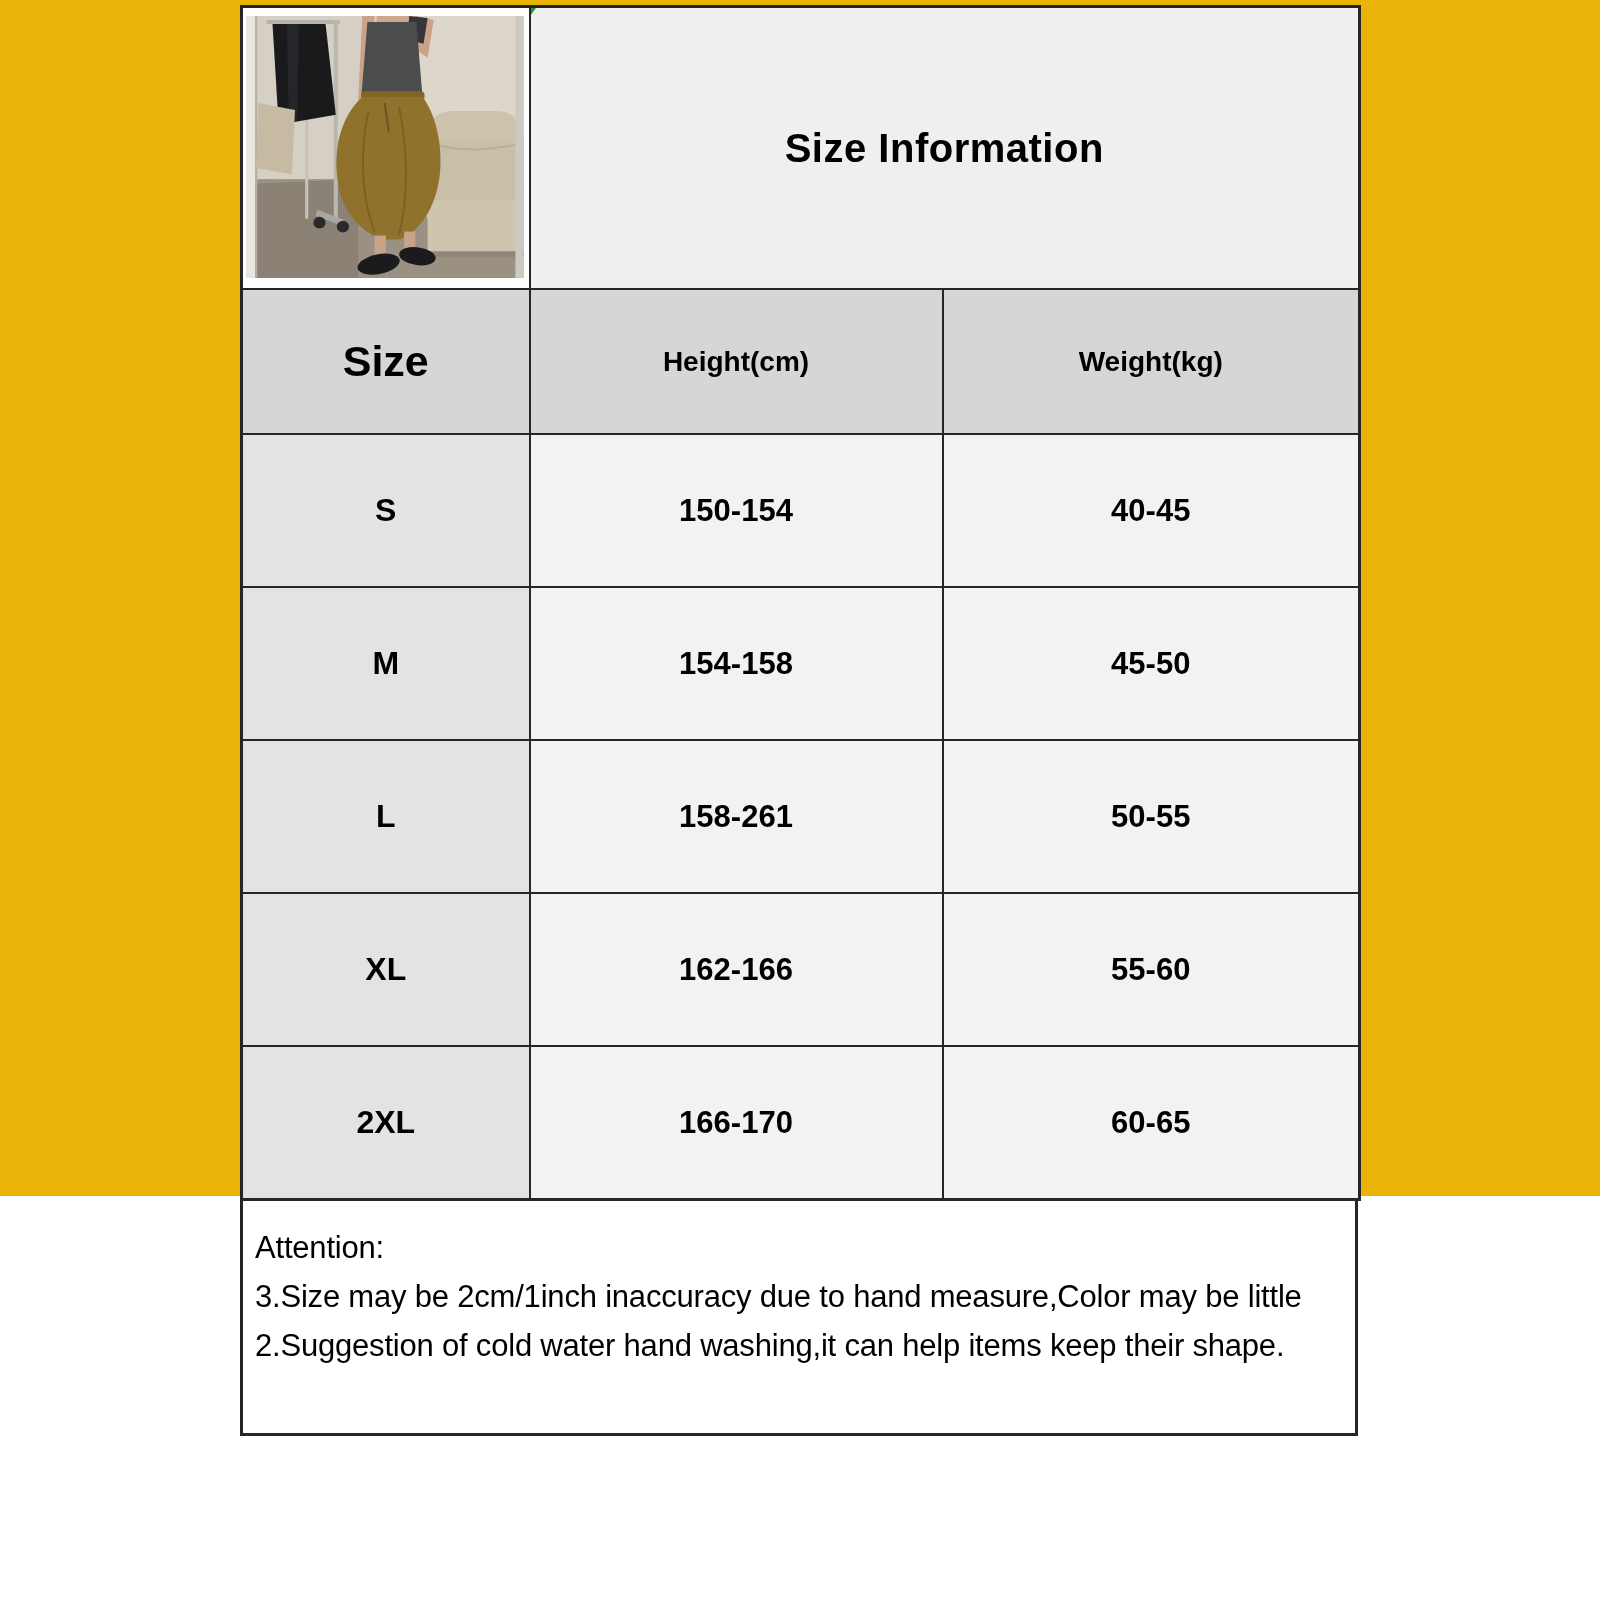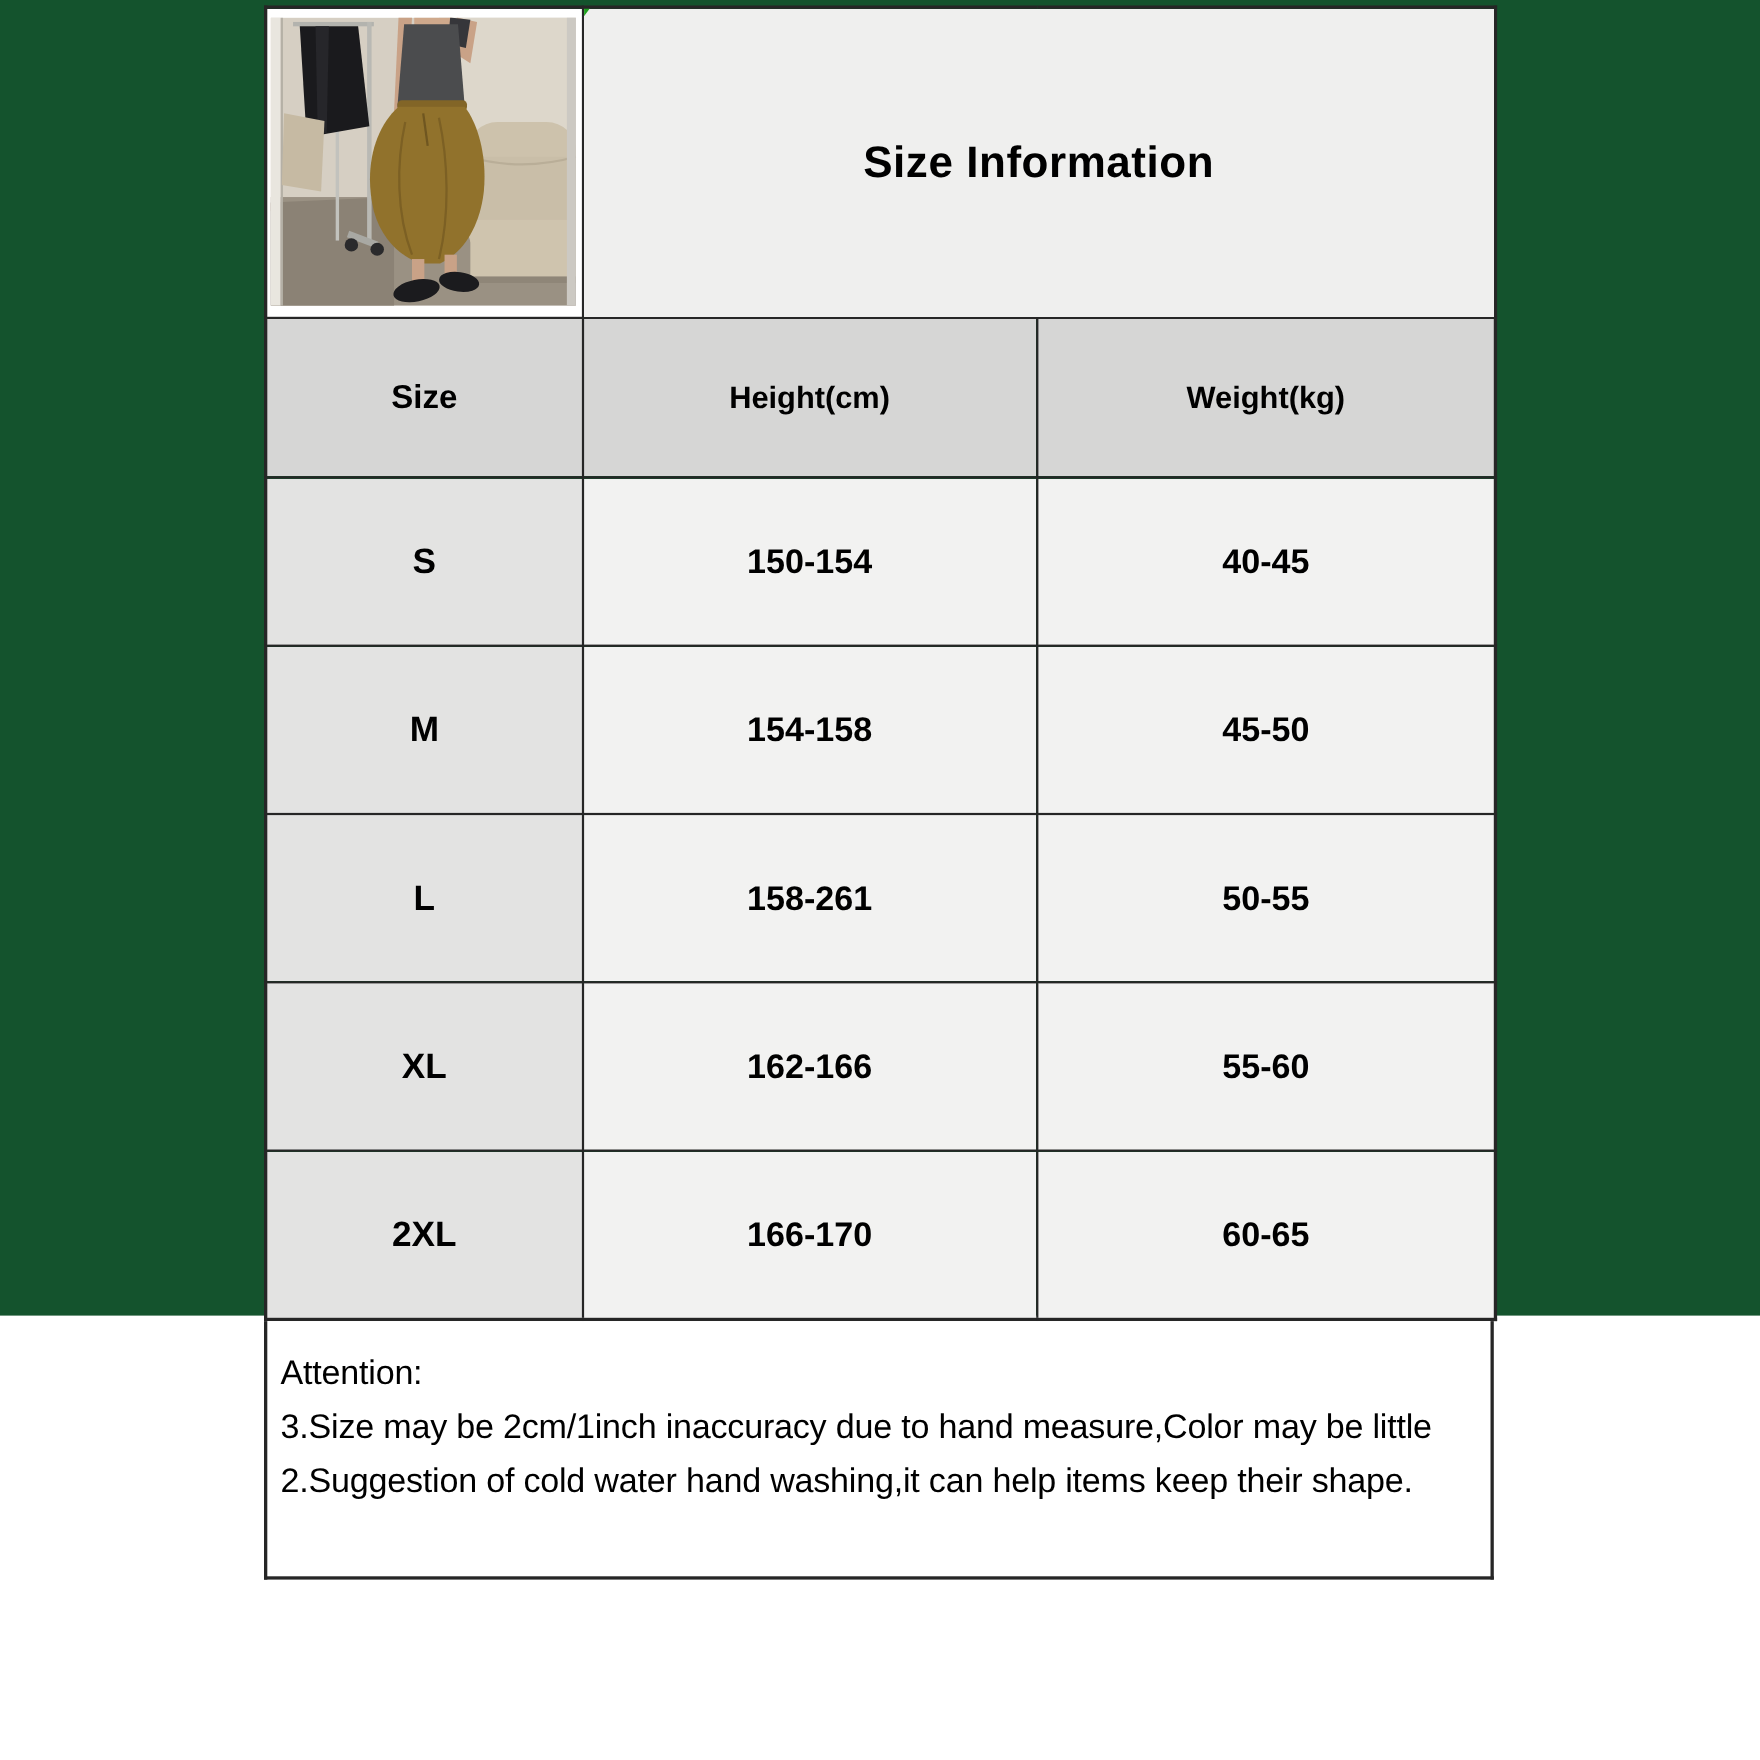--- a/index.html
+++ b/index.html
@@ -8,21 +8,21 @@
     width: 1600px;
     height: 1600px;
     background: #ffffff;
     font-family: "Liberation Sans", sans-serif;
     overflow: hidden;
   }
   .canvas {
     position: relative;
     width: 1600px;
     height: 1196px;
-    background: #14532d;
+    background: #eab308;
   }
   .sheet {
     position: absolute;
     left: 240px;
     top: 5px;
     width: 1118px;
   }
   table.size-table {
     width: 1118px;
     border-collapse: collapse;
@@ -58,21 +58,21 @@
     top: -8px;
     width: 0; height: 0;
     border-left: 12px solid transparent;
     border-right: 12px solid transparent;
     border-top: 16px solid #1fa11f;
   }
   tr.head-row th {
     background: #d6d6d5;
     height: 143px;
   }
-  th.size-head { font-size: 30px; font-weight: bold; }
+  th.size-head { font-size: 43px; font-weight: bold; }
   th.sub-head  { font-size: 28px; font-weight: bold; }
   tbody.rows td { height: 151px; font-weight: bold; }
   tbody.rows td.col-size {
     background: #e3e3e2;
     font-size: 32px;
   }
   tbody.rows td.col-val {
     background: #f2f2f1;
     font-size: 31px;
     margin-top: 14px;

